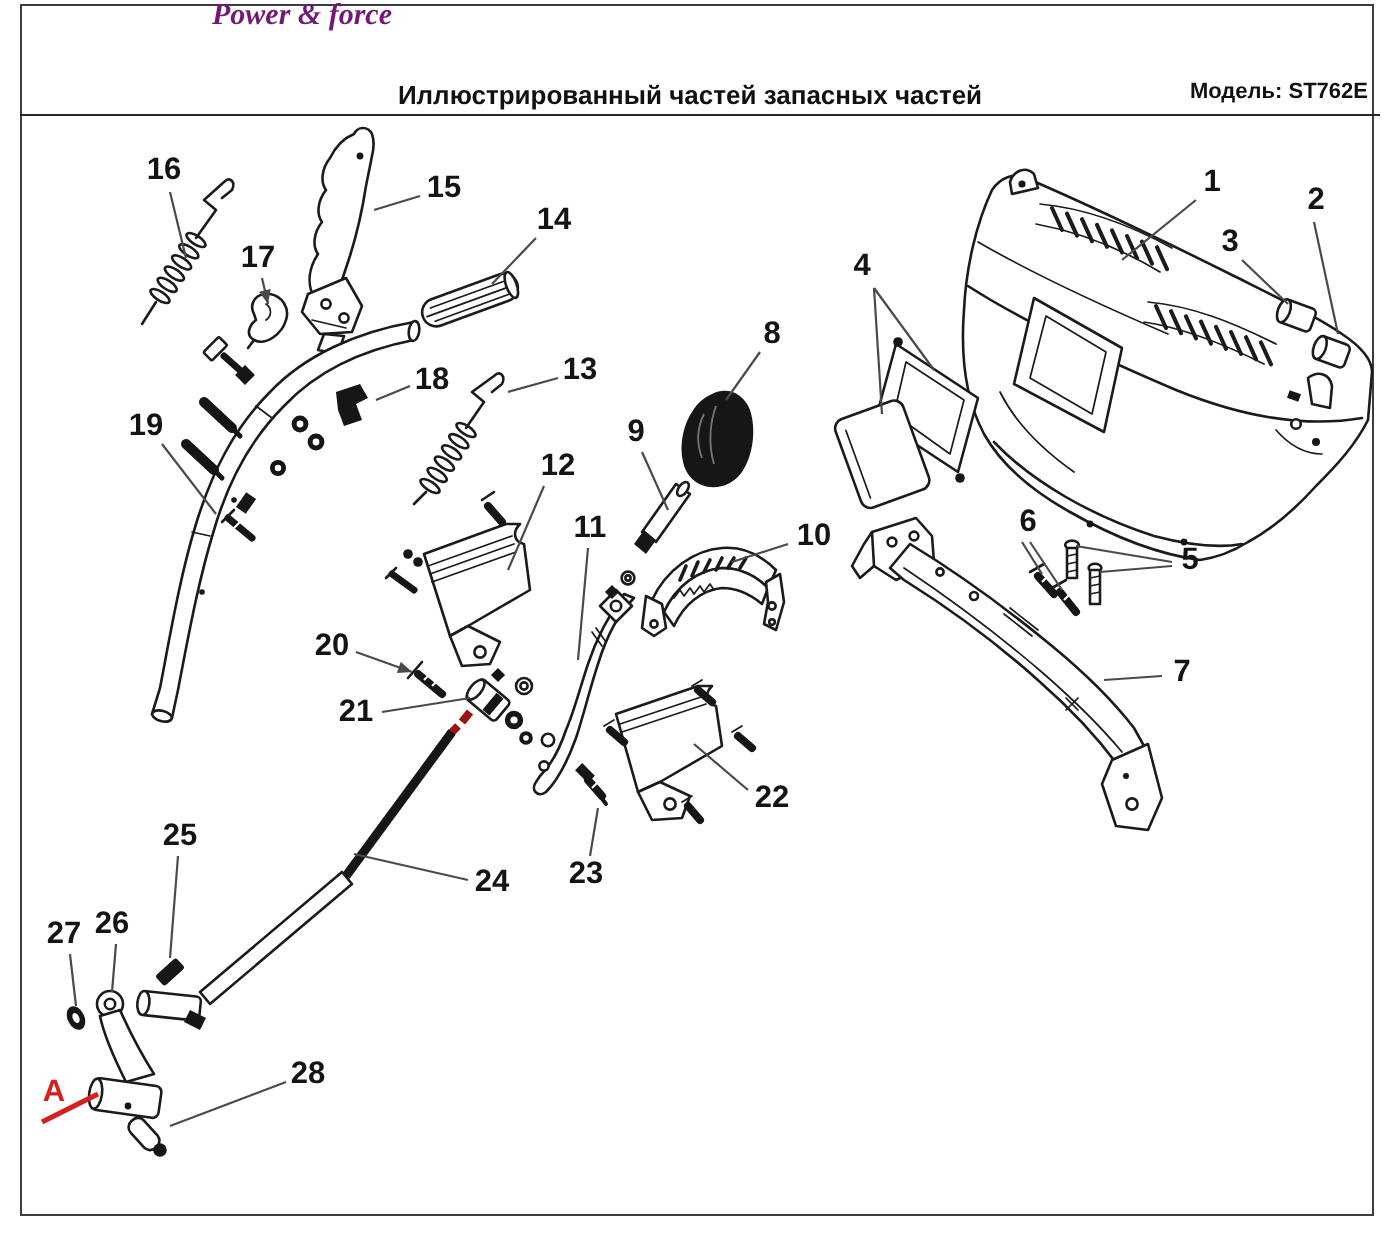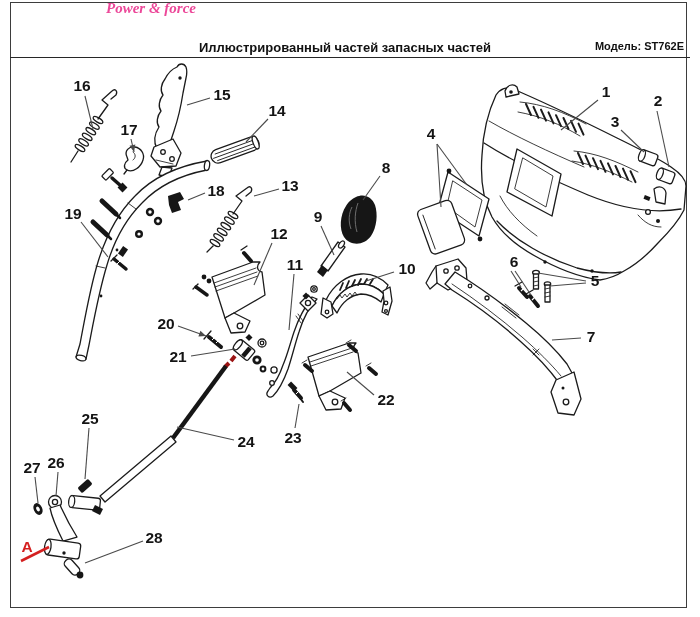--- a/index.html
+++ b/index.html
@@ -7,21 +7,21 @@
        font-family:"Liberation Sans","DejaVu Sans",sans-serif;color:#111}
   .page-border{position:absolute;left:10px;top:2px;width:677px;height:606px;
        border:1.5px solid #3d3d3d;box-sizing:border-box;pointer-events:none}
   .brand{position:absolute;left:26px;top:6px;width:172px}
   .brand-main{font-family:"Liberation Serif","DejaVu Serif",serif;font-style:italic;font-weight:bold;
        font-size:29px;line-height:1.05;color:#0e0e0e;letter-spacing:-1px;white-space:nowrap;
        text-shadow:1px 0 0 #c9a22b,-1px 0 0 #c9a22b,0 1px 0 #c9a22b,0 -1px 0 #c9a22b}
   .brand-c{font-size:37px}
   .brand-reg{font-size:9px;vertical-align:super;letter-spacing:0}
   .brand-tagline{display:block;text-align:right;font-family:"Liberation Serif","DejaVu Serif",serif;
-       font-style:italic;font-weight:bold;font-size:15px;color:#ec4899;margin-top:-6px;padding-right:2px}
+       font-style:italic;font-weight:bold;font-size:15px;color:#701a75;margin-top:-6px;padding-right:2px}
   .doc-title{position:absolute;left:345px;top:40px;transform:translateX(-50%);
        font-size:13px;font-weight:600;white-space:nowrap}
   .doc-model{position:absolute;right:16px;top:40px;font-size:11px;font-weight:600;white-space:nowrap}
   .header-rule{position:absolute;left:10px;top:57px;width:680px;border-top:1.7px solid #272727}
   svg.diagram{position:absolute;left:0;top:0}
   .ln{fill:none;stroke:#1b1b1b;stroke-width:1.3;stroke-linejoin:round;stroke-linecap:round}
   .thin{stroke-width:0.85}
   .fw{fill:#ffffff}
   .fb{fill:#161616;stroke:none}
   .bolt{stroke:#161616;stroke-width:4;stroke-linecap:round;fill:none}

